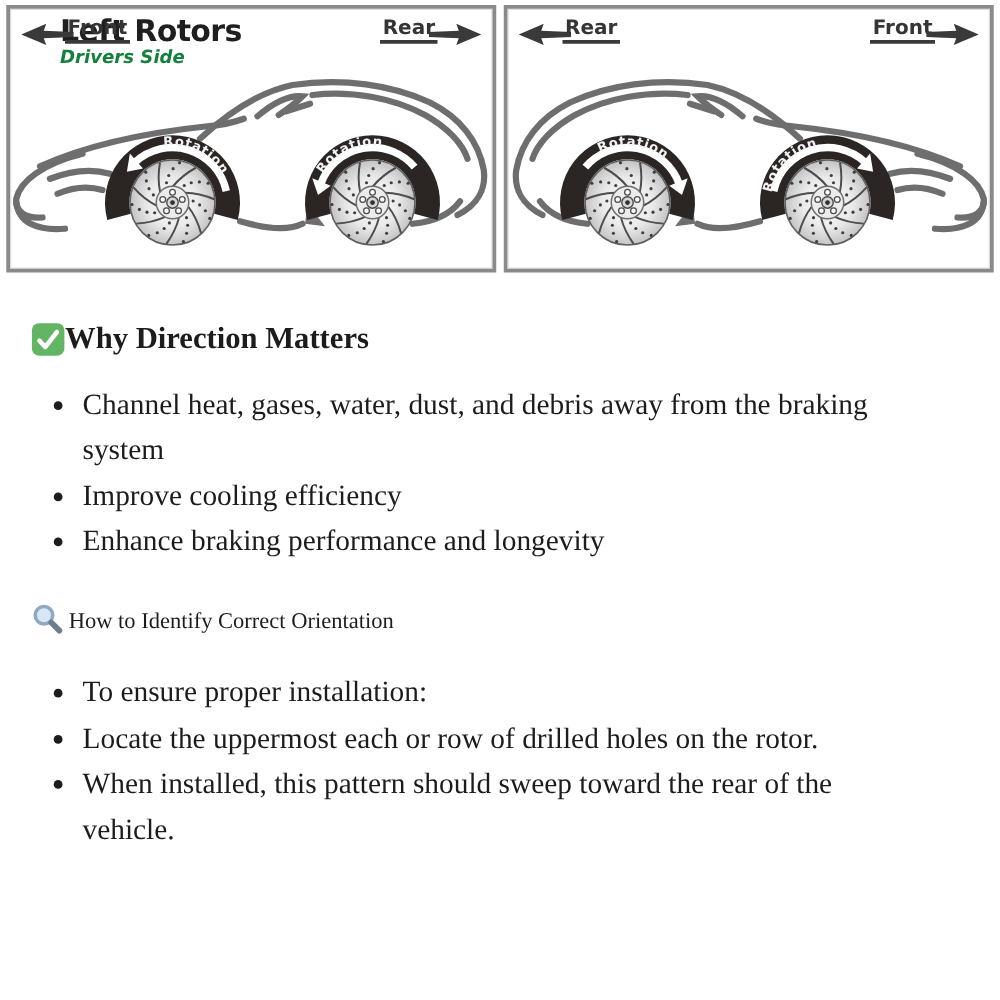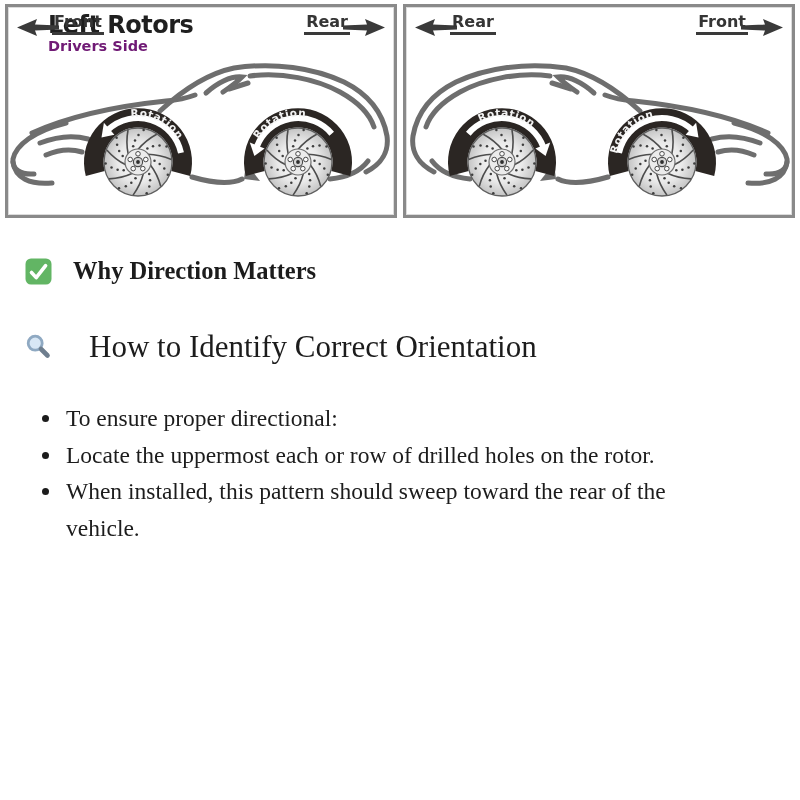--- a/index.html
+++ b/index.html
@@ -12,31 +12,31 @@
   .dir{position:absolute;top:7px;display:inline-flex;align-items:center;
        font-family:"DejaVu Sans",sans-serif;font-weight:bold;font-size:16px;color:#353535;}
   .dir-left{left:9px;}
   .dir-right{right:9px;}
   .dir .dlabel{border-bottom:3px solid #3a3a3a;padding:0 2px 1px 2px;line-height:1.05;}
   .dir svg{display:block;}
   .dir-left svg{margin-right:-7px;margin-bottom:-7px;}
   .dir-right svg{margin-left:-7px;margin-bottom:-7px;}
   .titles{text-align:left;margin-left:40px;}
   .p-title{font-family:"DejaVu Sans",sans-serif;font-weight:800;font-size:24px;color:#1f1f1f;line-height:1.1;letter-spacing:-0.5px;}
-  .p-subtitle{font-family:"DejaVu Sans",sans-serif;font-weight:bold;font-size:14.5px;color:#701a75;line-height:1.15;}
+  .p-subtitle{font-family:"DejaVu Sans",sans-serif;font-weight:bold;font-style:italic;font-size:14.5px;color:#15803d;line-height:1.15;}
   .car-box{width:100%;height:152px;}
   .car-box svg{display:block;width:100%;height:152px;}
 
   
   .article{padding:12px 40px 0 25px;font-size:23.5px;line-height:36.5px;}
   .intro{margin:14px 0 0 0;max-width:712px;}
-  .h-row{display:flex;align-items:center;gap:21px;margin-top:23px;}
+  .h-row{display:flex;align-items:center;gap:0;margin-top:23px;}
   .h-row .emoji{flex:0 0 auto;display:inline-flex;}
   .h-bold{margin:0;font-size:24.5px;font-weight:bold;font-family:"Liberation Serif",serif;}
-  .h-normal{margin:16px;font-size:31px;font-weight:normal;font-family:"Liberation Serif",serif;}
+  .h-normal{margin:3px;font-size:18px;font-weight:normal;font-family:"Liberation Serif",serif;}
   .lead{margin:24px 0 0 0;}
   ul.blist{margin:16px 0 0 0;padding:0 0 0 38px;max-width:668px;list-style:disc outside;}
   ul.blist li{margin:0;padding-left:3px;}
   ul.blist2{margin-top:19px;}
 </style>
 </head>
 <body>
 
 <div class="hero">
 
@@ -356,30 +356,35 @@
     <span class="emoji">
       <svg width="27" height="27" viewBox="0 0 27 27">
         <rect x="0.5" y="0.5" width="26" height="26" rx="5.5" fill="#62b564"></rect>
         <path d="M6.5 14.5 L11.2 19.6 L20.6 7.6" stroke="#ffffff" stroke-width="3.6" fill="none" stroke-linecap="round" stroke-linejoin="round"></path>
       </svg>
     </span>
     <h2 class="h-bold">Why Direction Matters</h2>
   </div>
 
 
+  <ul class="blist">
+    <li>Channel heat, gases, water, dust, and debris away from the braking system</li>
+    <li>Improve cooling efficiency</li>
+    <li>Enhance braking performance and longevity</li>
+  </ul>
 
   <div class="h-row">
     <span class="emoji">
       <svg width="27" height="27" viewBox="0 0 27 27">
         <circle cx="10.2" cy="10.2" r="7" fill="#d8e7f5" stroke="#8fa9c2" stroke-width="2.8"></circle>
         <line x1="16" y1="16" x2="22.5" y2="22.5" stroke="#6e7e8e" stroke-width="4.6" stroke-linecap="round"></line>
       </svg>
     </span>
     <h2 class="h-normal">How to Identify Correct Orientation</h2>
   </div>
 
   <ul class="blist blist2">
-    <li>To ensure proper directional:</li>
+    <li>To ensure proper installation:</li>
     <li>Locate the uppermost each or row of drilled holes on the rotor.</li>
     <li>When installed, this pattern should sweep toward the rear of the vehicle.</li>
   </ul>
 
 </div>
 
 </body></html>

